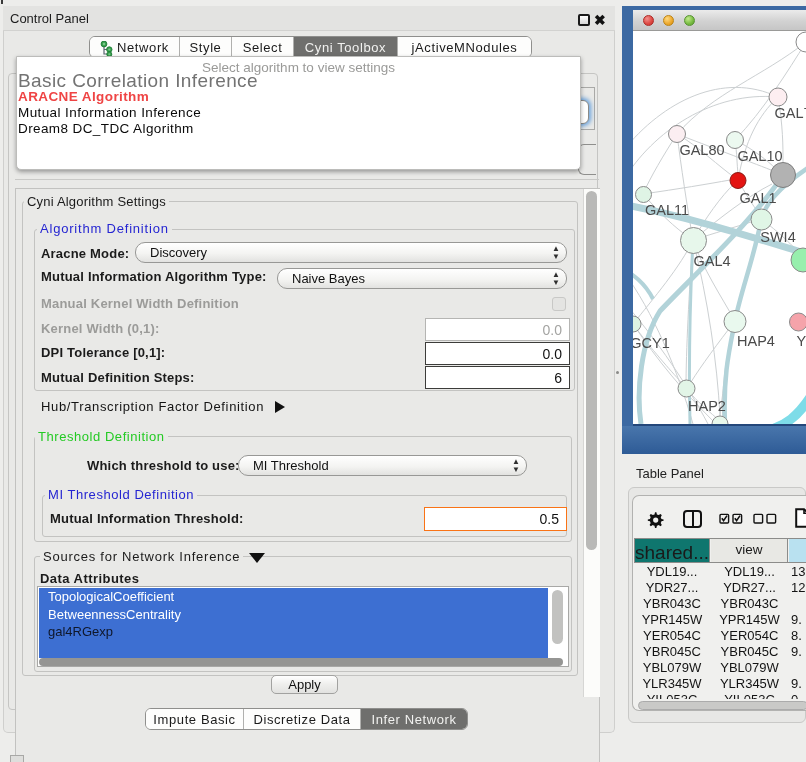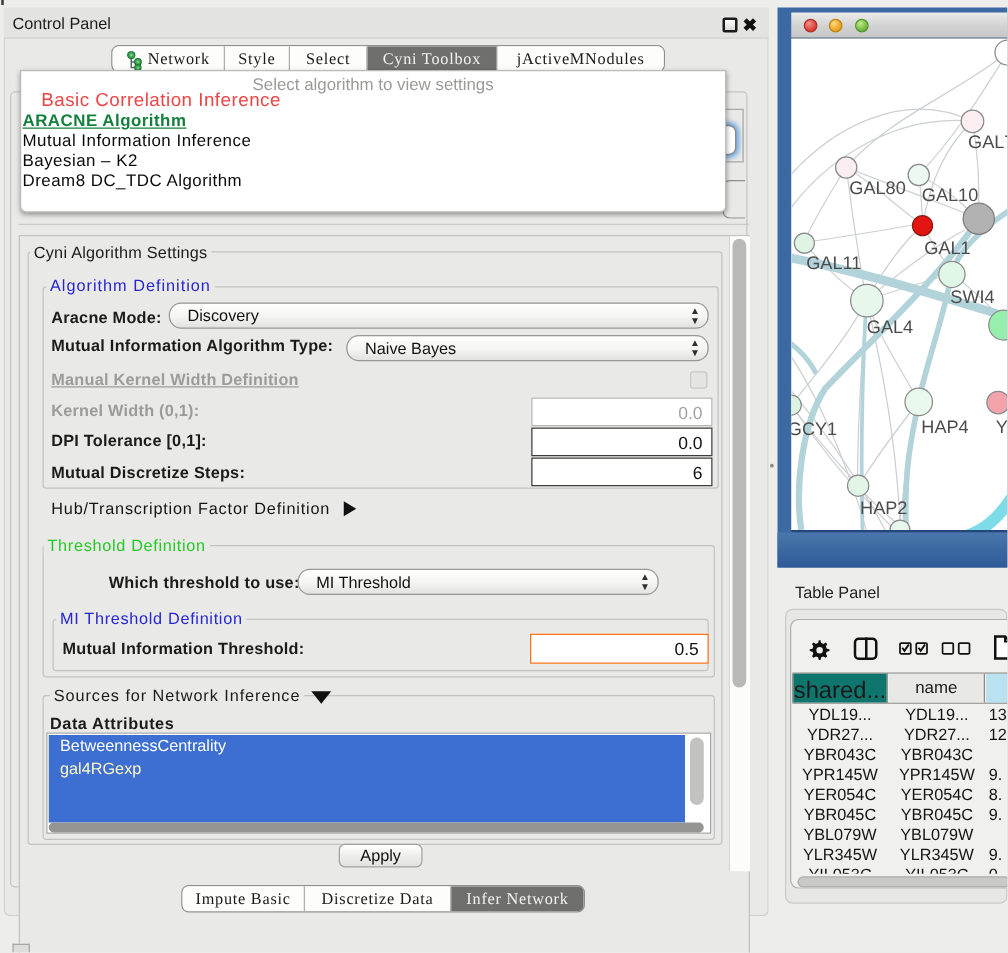--- a/index.html
+++ b/index.html
@@ -1,20 +1,20 @@
 <!DOCTYPE html>
 <html><head>
 <meta charset="utf-8">
 <style>
 * { margin:0; padding:0; box-sizing:border-box; }
 html,body { width:806px; height:762px; background:#ededeb; font-family:"Liberation Sans",sans-serif; overflow:hidden; }
 .abs { position:absolute; }
 #stage { position:relative; width:806px; height:762px; overflow:hidden; }
 .tabbar { display:flex; height:22px; border:1px solid #8f8f8d; border-radius:6px; overflow:hidden; background:#fff; }
-.tab { display:flex; align-items:center; justify-content:center; font-size:13px; letter-spacing:0.6px; color:#1a1a1a; background:#fdfdfc; border-right:1px solid #b0b0ae;font-family:Liberation Serif, serif; }
+.tab { display:flex; align-items:center; justify-content:center; font-size:13px; letter-spacing:0.6px; color:#1a1a1a; background:#fdfdfc; border-right:1px solid #b0b0ae; }
 .tab:last-child { border-right:none; }
 .tab.dark { background:#6f6f6d; color:#f2f2f0; }
 .vthumb { background:#b9b9b7; border-radius:6px; }
 .groupbox { border:1px solid #c3c3c1; border-radius:3px; }
 .gtitle { position:absolute; background:#e9e9e7; padding:0 3px; font-size:13px; white-space:nowrap; }
 .lbl { position:absolute; font-size:13px; font-weight:bold; letter-spacing:0.2px; color:#1b1b1b; white-space:nowrap; }
 .lbl.dis { color:#9b9b99; }
 .combo { position:absolute; border:1px solid #989896; border-radius:10px; background:linear-gradient(#ffffff,#f4f4f2 55%,#e2e2e0); font-size:13px; color:#111; }
 .combo .cv { position:absolute; left:14px; top:2px; }
 .combo .ar { position:absolute; right:6px; top:2px; font-size:8px; color:#2e2e2e; line-height:7.5px; text-align:center; }
@@ -50,27 +50,27 @@
     <div class="abs lbl" style="left:25px;top:57px;">Aracne Mode:</div>
     <div class="combo" style="left:119px;top:53px;width:432px;height:21px;">
         <span class="cv">Discovery</span>
         <span class="ar">▲<br>▼</span>
       </div>
     <div class="abs lbl" style="left:25px;top:80px;">Mutual Information Algorithm Type:</div>
     <div class="combo" style="left:261px;top:79px;width:290px;height:21px;">
         <span class="cv">Naive Bayes</span>
         <span class="ar">▲<br>▼</span>
       </div>
-    <div class="abs lbl dis" style="left:25px;top:107px;text-decoration:underline;">Manual Kernel Width Definition</div>
+    <div class="abs lbl dis" style="left:25px;top:107px;">Manual Kernel Width Definition</div>
     <div class="abs" style="left:536px;top:108px;width:14px;height:14px;background:#e4e4e2;border:1px solid #c8c8c6;border-radius:3px;"></div>
     <div class="abs lbl dis" style="left:25px;top:132px;">Kernel Width (0,1):</div>
     <div class="abs inp" style="left:409px;top:129px;width:145px;height:23px;border:1px solid #b5b5b3;color:#a4a4a2;">0.0</div>
     <div class="abs lbl" style="left:25px;top:156px;">DPI Tolerance [0,1]:</div>
     <div class="abs inp" style="left:409px;top:153px;width:145px;height:23px;border:1.5px solid #3c3c3a;">0.0</div>
-    <div class="abs lbl" style="left:25px;top:181px;">Mutual Discretize Steps:</div>
+    <div class="abs lbl" style="left:25px;top:181px;">Mutual Definition Steps:</div>
     <div class="abs inp" style="left:409px;top:177px;width:145px;height:23px;border:1.5px solid #3c3c3a;">6</div>
 
     <div class="abs" style="left:25px;top:210px;font-size:13px;letter-spacing:0.65px;color:#141414;">Hub/Transcription Factor Definition</div>
     <div class="abs" style="left:259px;top:212px;width:0;height:0;border-left:10px solid #111;border-top:6.5px solid transparent;border-bottom:6.5px solid transparent;"></div>
 
     <div class="abs groupbox" style="left:18px;top:247px;width:538px;height:106px;"></div>
     <div class="abs gtitle" style="left:19px;top:240px;color:#24ca24;letter-spacing:0.55px;">Threshold Definition</div>
     <div class="abs lbl" style="left:71px;top:269px;">Which threshold to use:</div>
     <div class="combo" style="left:222px;top:266px;width:289px;height:21px;">
         <span class="cv">MI Threshold</span>
@@ -81,22 +81,23 @@
     <div class="abs gtitle" style="left:29px;top:298px;color:#2525d2;letter-spacing:0.55px;">MI Threshold Definition</div>
     <div class="abs lbl" style="left:34px;top:322px;">Mutual Information Threshold:</div>
     <div class="abs inp" style="left:408px;top:318px;width:143px;height:24px;border:1px solid #f97316;padding-left:48px;">0.5</div>
 
     <div class="abs groupbox" style="left:18px;top:367px;width:538px;height:116px;"></div>
     <div class="abs gtitle" style="left:24px;top:360px;color:#1b1b1b;letter-spacing:0.75px;">Sources for Network Inference</div>
     <div class="abs" style="left:233px;top:364px;width:0;height:0;border-top:10px solid #111;border-left:8px solid transparent;border-right:8px solid transparent;"></div>
     <div class="abs lbl" style="left:24px;top:384px;letter-spacing:0.45px;line-height:12px;">Data Attributes</div>
     <div class="abs" style="left:21px;top:397px;width:532px;height:81px;border:1px solid #a8a8a6;background:#fff;">
       <div class="abs" style="left:1px;top:1px;width:509px;height:70px;background:#3d6fd2;">
+        <div style="font-size:13px;color:#fff;padding-left:9px;line-height:17.5px;">TopologicalCoefficient</div>
         <div style="font-size:13px;color:#fff;padding-left:9px;line-height:17.5px;">BetweennessCentrality</div>
-        <div style="font-size:13px;color:#fef9c3;padding-left:9px;line-height:17.5px;">gal4RGexp</div>
+        <div style="font-size:13px;color:#0f172a;padding-left:9px;line-height:17.5px;">gal4RGexp</div>
       </div>
       <div class="abs" style="left:514px;top:3px;width:11px;height:54px;background:#c2c2c0;border-radius:6px;"></div>
       <div class="abs" style="left:1px;top:71px;width:524px;height:8px;background:#959593;border-radius:4px;"></div>
     </div>
     <div class="abs" style="left:255px;top:486px;width:67px;height:19px;border:1px solid #a2a2a0;border-radius:5px;background:linear-gradient(#ffffff,#eeeeec 50%,#e2e2e0);font-size:13px;color:#111;text-align:center;padding-top:1px;">Apply</div>
   </div>
 
   <div class="abs tabbar" style="left:89px;top:36px;width:443px;">
     <div class="tab" style="width:90px;"><span id="neticon" style="margin-right:4px;display:inline-block;width:13px;height:15px;position:relative;top:1px;"><svg width="13" height="15" viewBox="0 0 13 15">
             <path d="M4,5 L4,13 L8,13 M4,8.5 L8,8.5" fill="none" stroke="#5a6570" stroke-width="1.2"></path>
@@ -108,24 +109,23 @@
             <circle cx="9.3" cy="13.2" r="1" fill="#7cc88b"></circle>
           </svg></span>Network</div>
     <div class="tab" style="width:52px;">Style</div>
     <div class="tab" style="width:62px;">Select</div>
     <div class="tab dark" style="width:104px;">Cyni Toolbox</div>
     <div class="tab" style="width:133px;">jActiveMNodules</div>
   </div>
 
   <div class="abs" style="left:16px;top:56px;width:565px;height:114px;background:#fff;border:1px solid #bcbcba;border-radius:0 0 5px 5px;box-shadow:0 2px 4px rgba(0,0,0,0.35);z-index:50;">
     <div style="text-align:center;color:#9a9a98;font-size:13.5px;padding-top:3px;height:16px;">Select algorithm to view settings</div>
-    <div style="font-size:15px;letter-spacing:0.4px;color:#ef4444;line-height:16px;padding-left:16px;">Basic Correlation Inference</div>
-    <div style="font-size:13.5px;letter-spacing:0.4px;color:#15803d;line-height:16px;padding-left:1px;font-weight:bold;text-decoration:underline;">ARACNE Algorithm</div>
+    <div style="font-size:19px;letter-spacing:0.4px;color:#737373;line-height:16px;padding-left:1px;">Basic Correlation Inference</div>
+    <div style="font-size:13.5px;letter-spacing:0.4px;color:#ef4444;line-height:16px;padding-left:1px;font-weight:bold;">ARACNE Algorithm</div>
     <div style="font-size:13.5px;letter-spacing:0.4px;color:#0a0a0a;line-height:16px;padding-left:1px;">Mutual Information Inference</div>
-    <div style="font-size:13.5px;letter-spacing:0.4px;color:#0a0a0a;line-height:16px;padding-left:1px;">Bayesian – K2</div>
     <div style="font-size:13.5px;letter-spacing:0.4px;color:#0a0a0a;line-height:16px;padding-left:1px;">Dream8 DC_TDC Algorithm</div>
   </div>
 
   <div class="abs tabbar" style="left:145px;top:708px;width:323px;">
     <div class="tab" style="width:98px;">Impute Basic</div>
     <div class="tab" style="width:117px;">Discretize Data</div>
     <div class="tab dark" style="width:106px;">Infer Network</div>
   </div>
   <div class="abs" style="left:10px;top:755px;width:14px;height:7px;background:#dededc;border:1px solid #a8a8a6;border-bottom:none;"></div>
 
@@ -238,21 +238,21 @@
           <rect x="14" y="1.4" width="8.6" height="8.6" rx="1"></rect>
         </g>
       </svg>
     <svg class="abs" style="left:162px;top:12px;" width="14" height="20" viewBox="0 0 14 20">
         <path d="M1.2,1.2 L9,1.2 L13,5.2 L13,18.8 L1.2,18.8 Z" fill="#fff" stroke="#111" stroke-width="2"></path>
         <path d="M9,1.2 L9,5.2 L13,5.2" fill="none" stroke="#111" stroke-width="1.6"></path>
       </svg>
 
     <div class="abs" style="left:1px;top:42px;width:173px;height:25px;border-top:1px solid #8c8c8a;border-bottom:1px solid #8c8c8a;">
       <div class="abs" style="left:0;top:0;width:76px;height:23px;background:#0f766e;border-left:1px solid #8c8c8a;border-right:1px solid #8c8c8a;text-align:center;font-size:19px;color:#1a1a1a;padding-top:3px;">shared...</div>
-      <div class="abs" style="left:77px;top:0;width:77px;height:23px;background:#e8e8e4;border-right:1px solid #8c8c8a;text-align:center;font-size:13.5px;color:#1a1a1a;padding-top:3px;">name</div>
+      <div class="abs" style="left:77px;top:0;width:77px;height:23px;background:#e8e8e4;border-right:1px solid #8c8c8a;text-align:center;font-size:13.5px;color:#1a1a1a;padding-top:3px;">view</div>
       <div class="abs" style="left:155px;top:0;width:19px;height:23px;background:#b9e1f0;"></div>
     </div>
 
     <div class="abs" id="trows" style="left:1px;top:68px;width:173px;height:135px;overflow:hidden;font-size:13px;color:#141414;">
       <div class="abs" style="left:0;top:0px;width:76px;text-align:center;">YDL19...</div>
       <div class="abs" style="left:77px;top:0px;width:77px;text-align:center;">YDL19...</div>
       <div class="abs" style="left:157px;top:0px;width:17px;text-align:left;">13</div>
       <div class="abs" style="left:0;top:16px;width:76px;text-align:center;">YDR27...</div>
       <div class="abs" style="left:77px;top:16px;width:77px;text-align:center;">YDR27...</div>
       <div class="abs" style="left:157px;top:16px;width:17px;text-align:left;">12</div>

